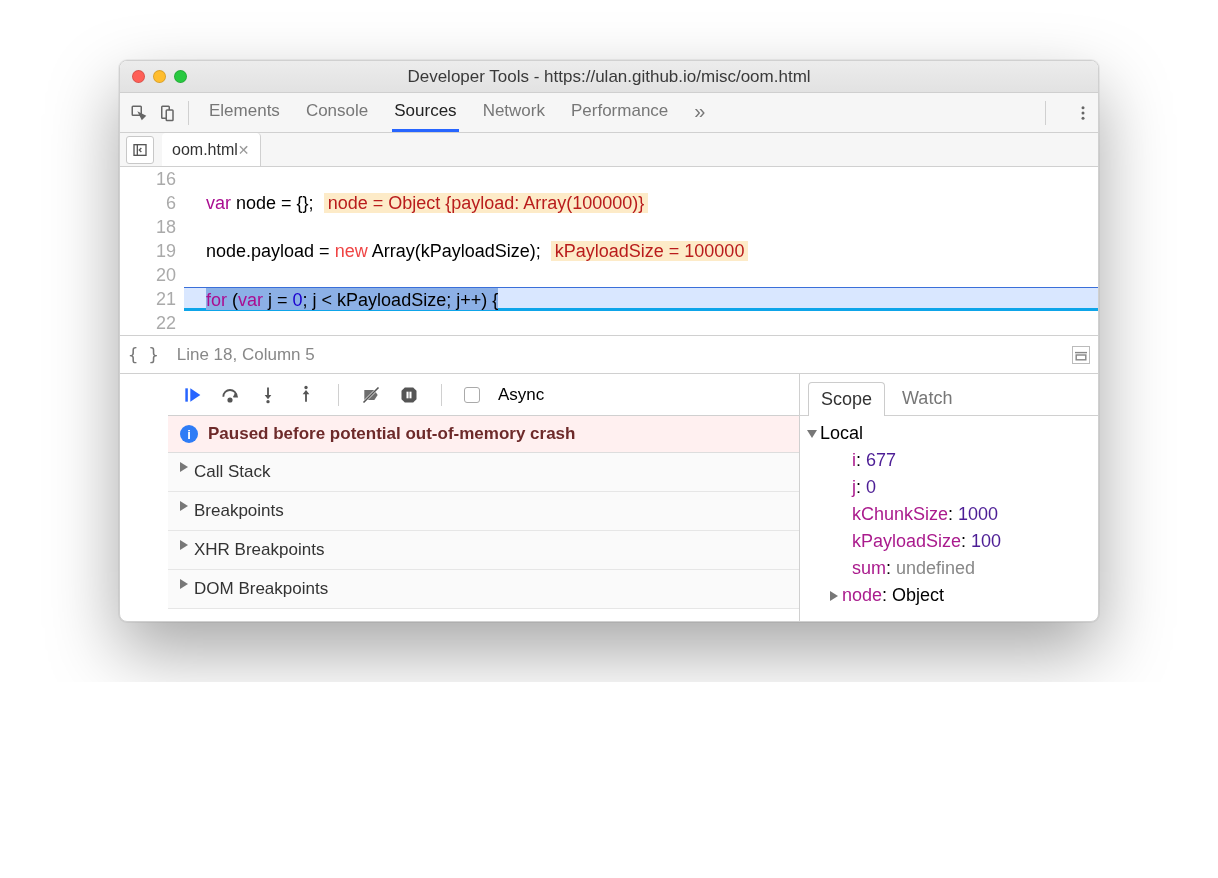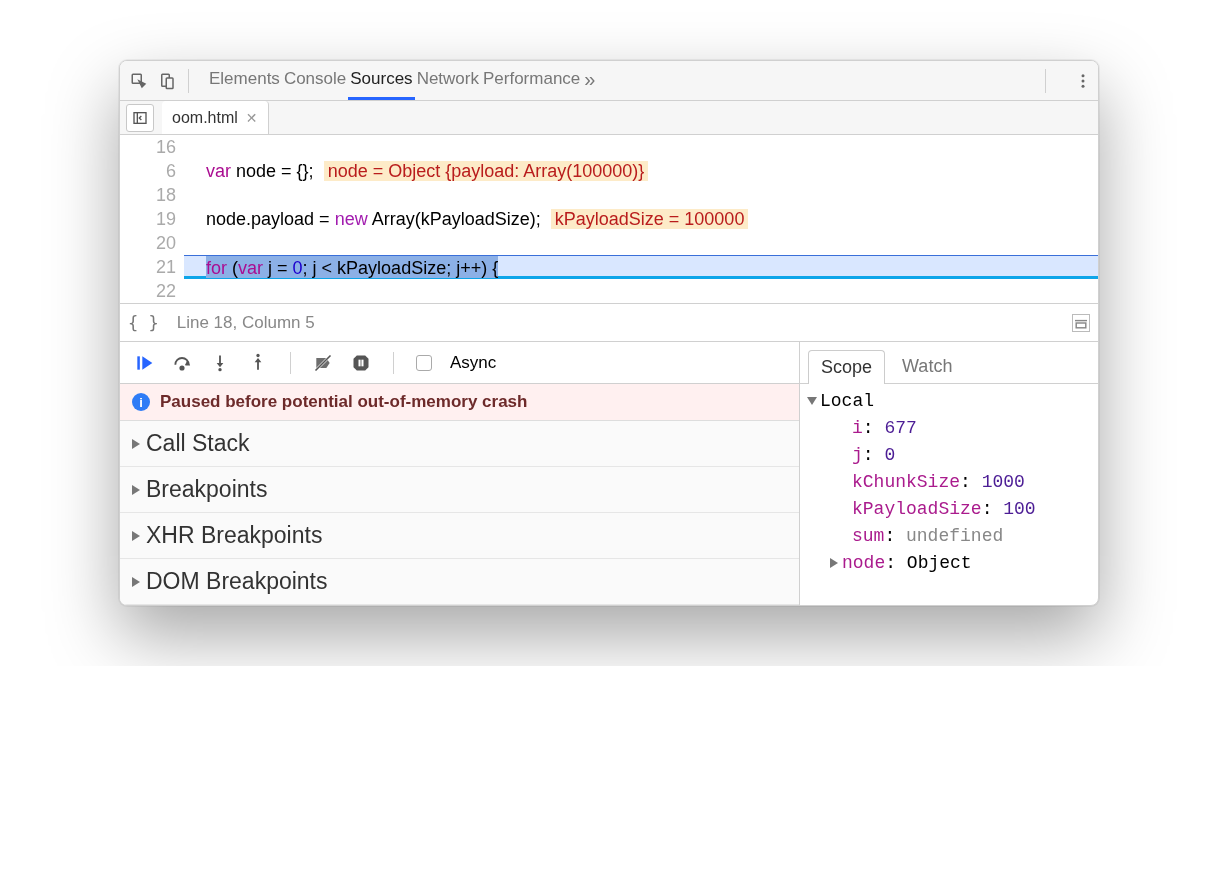--- a/index.html
+++ b/index.html
@@ -40,107 +40,115 @@
   .toolbar {
     height: 40px;
     display: flex; align-items: center;
     border-bottom: 1px solid #d0d0d0;
     padding: 0 6px 0 10px;
     background:#f6f6f6;
   }
   .toolbar .sep { width:1px; height:24px; background:#d0d0d0; margin:0 12px;}
   .toolbar .icon { width:18px; height:18px; color:#666; display:inline-flex; align-items:center; justify-content:center;}
   .toolbar .icon svg{width:18px;height:18px;}
-  .tabs { display:flex; margin-left:6px; font-size:17px; color:#777; align-items:center; }
+  .tabs { display:flex; gap:22px; margin-left:6px; font-size:17px; color:#777; align-items:center; }
   .tabs .tab { cursor:pointer; padding:8px 2px; border-bottom:3px solid transparent;}
   .tabs .tab.active { color:#222; border-bottom-color:#2765ff;}
   .toolbar .right { margin-left:auto; display:flex; align-items:center; gap:16px; color:#777;}
   .filetabs {
     height:34px; display:flex; align-items:center; border-bottom:1px solid #d0d0d0;
     background:#f6f6f6; padding-left:6px;
     font-size:16px;
   }
   .filetabs .nav-icon{ width:28px;height:28px;display:flex;align-items:center;justify-content:center; color:#555; border:1px solid #c8c8c8; border-radius:3px; margin-right:8px; background:#fff;}
   .filetabs .ftab{
-    display:flex; align-items:center; gap:8px; padding:0 10px; height:100%;
+    display:flex; align-items:center; padding:0 10px; height:100%;
     background:#fff; border-right:1px solid #d0d0d0; border-top-left-radius:4px;border-top-right-radius:4px;
     color:#333;
   }
   .filetabs .ftab .x{ color:#999; font-size:14px;}
   .editor {
     display:flex; font-family: Liberation Sans, sans-serif;
     font-size:18px; line-height:24px;
     height: 168px; overflow:hidden;
     background:#fff;
   }
   .gutter { width:64px; background:#fff; text-align:right; color:#aaa; padding:0 8px 0 0; user-select:none;}
   .gutter div{height:24px;}
   .code { flex:1; white-space: pre; padding:0; position:relative;}
   .codeline{height:24px; padding-left:2px;}
   .hl { background:#d9e7ff; border-top:1px solid #3A6FD9; border-bottom:3px solid #0ea5e9; height:24px; }
   .hl .exec{ background:#8CB0E6; display:inline-block; height:22px;}
   .annot { background:#fdebc8; color:#b91c1c; padding:0 4px;}
   .kw{color:#AA0D91;}
   .num{color:#1C00CF;}
-  .op{color:#a21caf;}
+  .op{color:#ef4444;}
   .statusbar{
     height:38px; display:flex; align-items:center; justify-content:space-between;
     border-top:1px solid #d0d0d0; padding:0 8px;
     font-size:17px; color:#888;
   }
   .statusbar .pretty{ font-family: Menlo,monospace; color:#777;}
   .statusbar .snap{ width:18px;height:18px;border:1px solid #bbb;color:#888;display:flex;align-items:center;justify-content:center;font-size:10px;}
   .debugarea{ display:flex; border-top:1px solid #d0d0d0;}
-  .leftpane{ flex:1; border-right:1px solid #d0d0d0;}
+  .leftpane{ flex:1; border-right:1px solid #d0d0d0;margin-left:48px;}
   .dbgtoolbar{
     height:42px; display:flex; align-items:center; gap:18px; padding:0 14px;
     border-bottom:1px solid #d0d0d0;
     font-size:17px;
   }
   .dbgtoolbar .sep{width:1px;height:22px;background:#d0d0d0;margin:0 4px;}
   .dbgtoolbar .dicon{width:20px;height:20px;display:flex;align-items:center;justify-content:center;color:#555;}
   .dbgtoolbar .dicon svg{width:20px;height:20px;}
   .dbgtoolbar .chk{width:16px;height:16px;border:1px solid #aaa;border-radius:3px;}
   .pausebanner{
     background:#fff0f0; color:#6d2a2a; padding:8px 12px; display:flex; align-items:center; gap:10px;
     border-bottom:1px solid #ddd; font-weight:bold; font-size:17px;
   }
   .pausebanner .info{ width:18px;height:18px;border-radius:50%;background:#2E7CF6;color:#fff;display:flex;align-items:center;justify-content:center;font-size:13px;font-weight:bold;}
   .accordion .sect{
-    padding:9px 12px; border-bottom:1px solid #e6e6e6; font-size:23px; color:#333;
-    display:flex; align-items:center; gap:6px; background:#fafafa;
+    padding:9px 12px; border-bottom:1px solid #e6e6e6; font-size:17px; color:#333;
+    display:flex; gap:6px; background:#fafafa;
   }
   .tri{ display:inline-block; width:0;height:0;border-top:5px solid transparent;border-bottom:5px solid transparent;border-left:8px solid #777;}
   .tri.down{ transform:rotate(90deg);}
   .rightpane{ width:298px; display:flex; flex-direction:column;}
   .scopetabs{
     height:42px; display:flex; align-items:flex-end; border-bottom:1px solid #d0d0d0;
     padding:0 8px; gap:4px;
   }
   .scopetabs .stab{
     font-size:18px; color:#777; padding:6px 12px; border:1px solid transparent; border-bottom:none;
     border-top-left-radius:4px;border-top-right-radius:4px;
   }
   .scopetabs .stab.active{ color:#333; border-color:#ccc; background:#fff; position:relative; top:1px;}
   .scopebody{
-    font-family: Liberation Mono, monospace; font-size:18px; line-height:27px;
+    font-family: Liberation Sans, sans-serif; font-size:18px; line-height:27px;
     padding:4px 0 12px 8px; overflow:hidden;
   }
   .scoperow{ white-space: nowrap; }
   .purple{color:#aa1b8d;}
   .blue{color:#4c1d95;}
   .gray{color:#888;}
   .ind1{padding-left:22px;}
   .ind2{padding-left:44px;}
 </style>
 </head>
 <body>
 
 <div class="window">
 
+  <div class="titlebar">
+    <div class="traffic">
+      <div class="btn btn-close"></div>
+      <div class="btn btn-min"></div>
+      <div class="btn btn-max"></div>
+    </div>
+    <div class="title-text">Developer Tools - https://ulan.github.io/misc/oom.html</div>
+  </div>
 
   <div class="toolbar">
     <span class="icon">
       <svg viewBox="0 0 24 24" fill="none" stroke="currentColor" stroke-width="2">
           <rect x="3" y="3" width="12" height="12" rx="1"></rect>
           <path d="M12 12 L20 16 L16 20 Z" fill="currentColor"></path>
         </svg>
     </span>
     <span class="icon" style="margin-left:10px">
       <svg viewBox="0 0 24 24" fill="none" stroke="currentColor" stroke-width="2">

